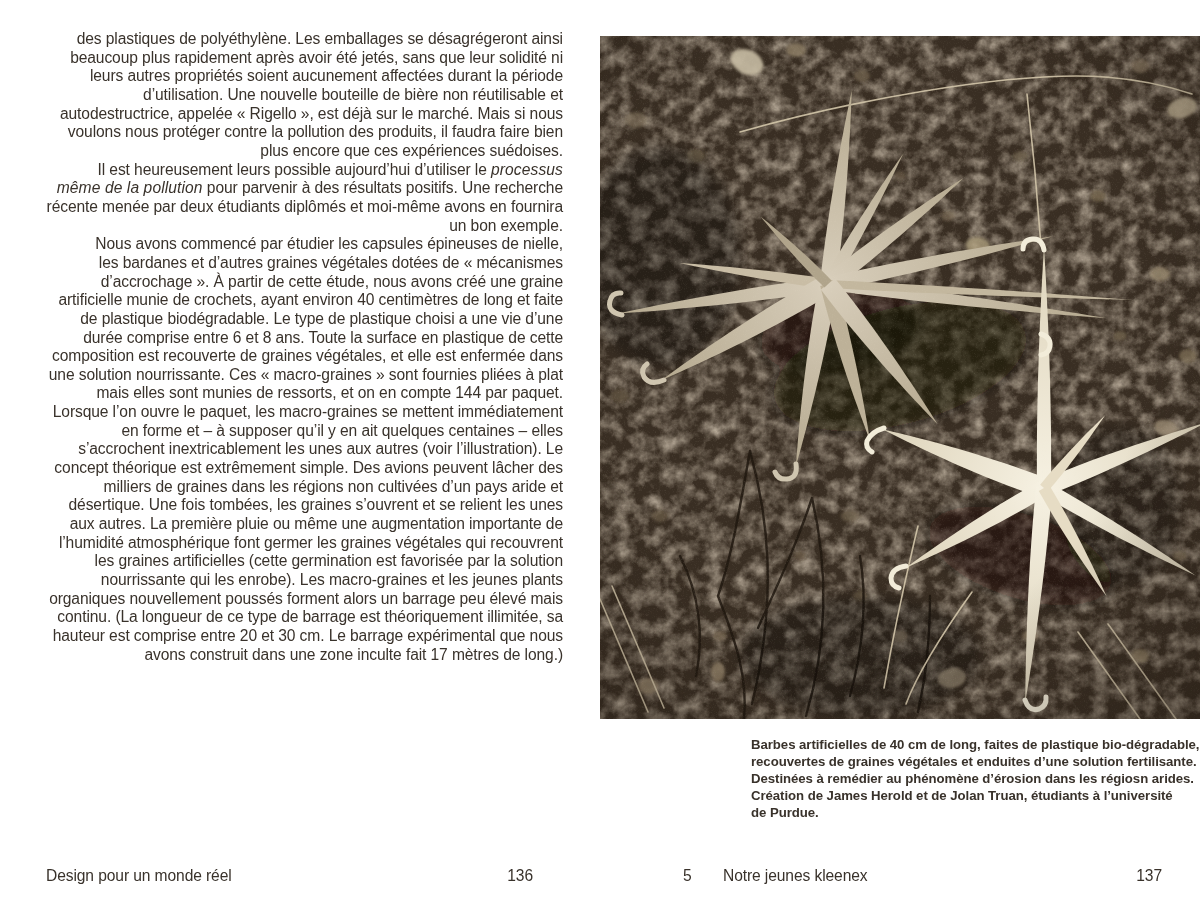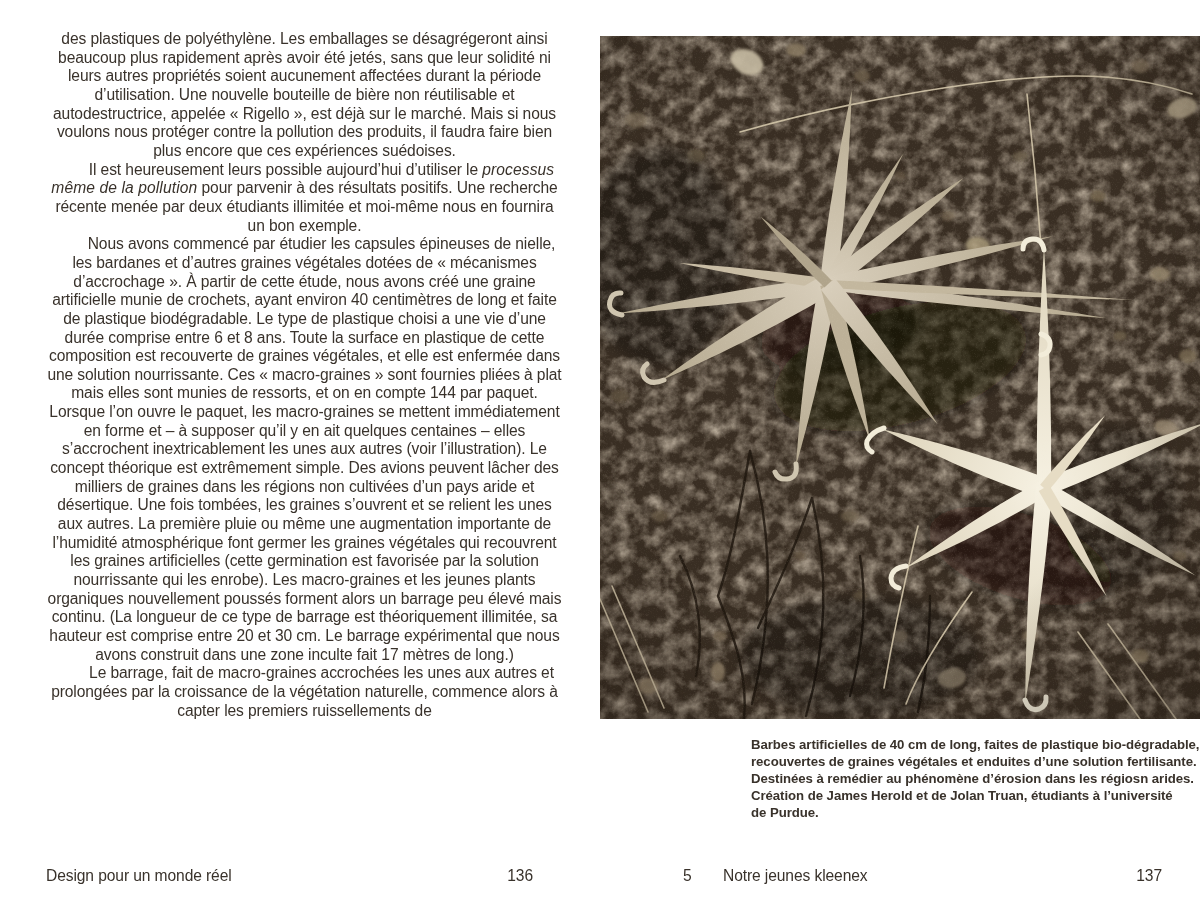--- a/index.html
+++ b/index.html
@@ -4,21 +4,21 @@
 <style>
   html,body{margin:0;padding:0;background:#e9e9e9;}
   .spread{
     position:relative;width:1200px;height:912px;background:#ffffff;
     font-family:"Liberation Sans",sans-serif;color:#39322b;overflow:hidden;
   }
   
   .body-text{
     position:absolute;left:46px;top:30px;width:517px;
     font-size:15.6px;line-height:18.65px;letter-spacing:-0.1px;
-    text-align:center;font-weight:normal;
+    text-align:right;font-weight:normal;
   }
   .body-text p{margin:0;padding:0;}
   .body-text p.indent{text-indent:34px;}
   em.pollution{
     font-style:italic;letter-spacing:0.1px;
   }
   
   figure.photo{
     position:absolute;left:600px;top:36px;width:600px;height:683px;
     margin:0;padding:0;overflow:hidden;background:#362b20;
@@ -41,23 +41,22 @@
   .footer-right .chapter-title{flex:1 1 auto;}
   .footer-right .page-num{flex:0 0 auto;}
 </style>
 </head>
 <body>
 
 <div class="spread">
 
   <div class="body-text">
     <p>des plastiques de polyéthylène. Les emballages se désagrégeront ainsi beaucoup plus rapidement après avoir été jetés, sans que leur solidité ni leurs autres propriétés soient aucunement affectées durant la période d’utilisation. Une nouvelle bouteille de bière non réutilisable et autodestructrice, appelée « Rigello », est déjà sur le marché. Mais si nous voulons nous protéger contre la pollution des produits, il faudra faire bien plus encore que ces expériences suédoises.</p>
-    <p class="indent"><span>Il est heureusement leurs possible aujourd’hui d’utiliser le </span><em class="pollution">processus même de la pollution</em><span> pour parvenir à des résultats positifs. Une recherche récente menée par deux étudiants illimitée et moi-même nous en fournira un bon exemple.</span></p>
+    <p class="indent"><span>Il est heureusement leurs possible aujourd’hui d’utiliser le </span><em class="pollution">processus même de la pollution</em><span> pour parvenir à des résultats positifs. Une recherche récente menée par deux étudiants diplômés et moi-même avons en fournira un bon exemple.</span></p>
     <p class="indent">Nous avons commencé par étudier les capsules épineuses de nielle, les bardanes et d’autres graines végétales dotées de « mécanismes d’accrochage ». À partir de cette étude, nous avons créé une graine artificielle munie de crochets, ayant environ 40 centimètres de long et faite de plastique biodégradable. Le type de plastique choisi a une vie d’une durée comprise entre 6 et 8 ans. Toute la surface en plastique de cette composition est recouverte de graines végétales, et elle est enfermée dans une solution nourrissante. Ces « macro-graines » sont fournies pliées à plat mais elles sont munies de ressorts, et on en compte 144 par paquet. Lorsque l’on ouvre le paquet, les macro-graines se mettent immédiatement en forme et – à supposer qu’il y en ait quelques centaines – elles s’accrochent inextricablement les unes aux autres (voir l’illustration). Le concept théorique est extrêmement simple. Des avions peuvent lâcher des milliers de graines dans les régions non cultivées d’un pays aride et désertique. Une fois tombées, les graines s’ouvrent et se relient les unes aux autres. La première pluie ou même une augmentation importante de l’humidité atmosphérique font germer les graines végétales qui recouvrent les graines artificielles (cette germination est favorisée par la solution nourrissante qui les enrobe). Les macro-graines et les jeunes plants organiques nouvellement poussés forment alors un barrage peu élevé mais continu. (La longueur de ce type de barrage est théoriquement illimitée, sa hauteur est comprise entre 20 et 30 cm. Le barrage expérimental que nous avons construit dans une zone inculte fait 17 mètres de long.)</p>
-    <p class="indent">Le barrage, fait de macro-graines accrochées les unes aux autres et prolongées par la croissance de la végétation naturelle, commence alors à capter les premiers ruissellements de</p>
   </div>
 
   <figure class="photo" role="img" aria-label="Photographie sépia : graines artificielles en plastique en forme d’étoiles à longues lames pointues munies de crochets, posées sur un sol de gravier">
     <svg viewBox="0 0 600 683" xmlns="http://www.w3.org/2000/svg">
       <defs>
         <filter id="mottle" x="0" y="0" width="100%" height="100%">
           <feTurbulence type="fractalNoise" baseFrequency="0.065" numOctaves="4" seed="11"></feTurbulence>
           <feColorMatrix type="matrix" values="0 0 0 0 0.56  0 0 0 0 0.48  0 0 0 0 0.38  1.6 0.4 0 0 -0.78"></feColorMatrix>
         </filter>
         <filter id="grain" x="0" y="0" width="100%" height="100%">

